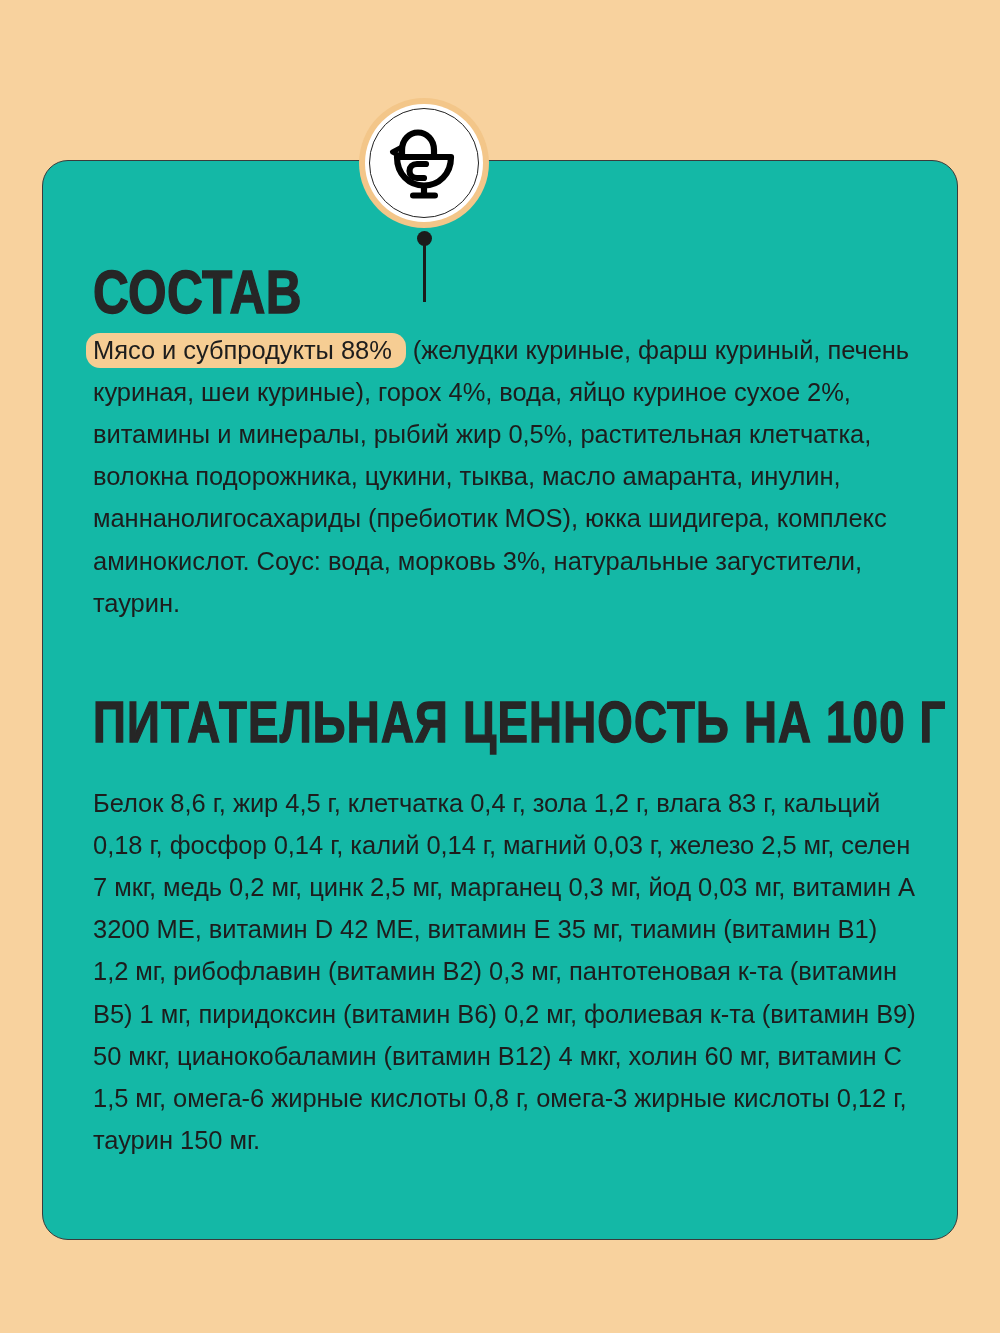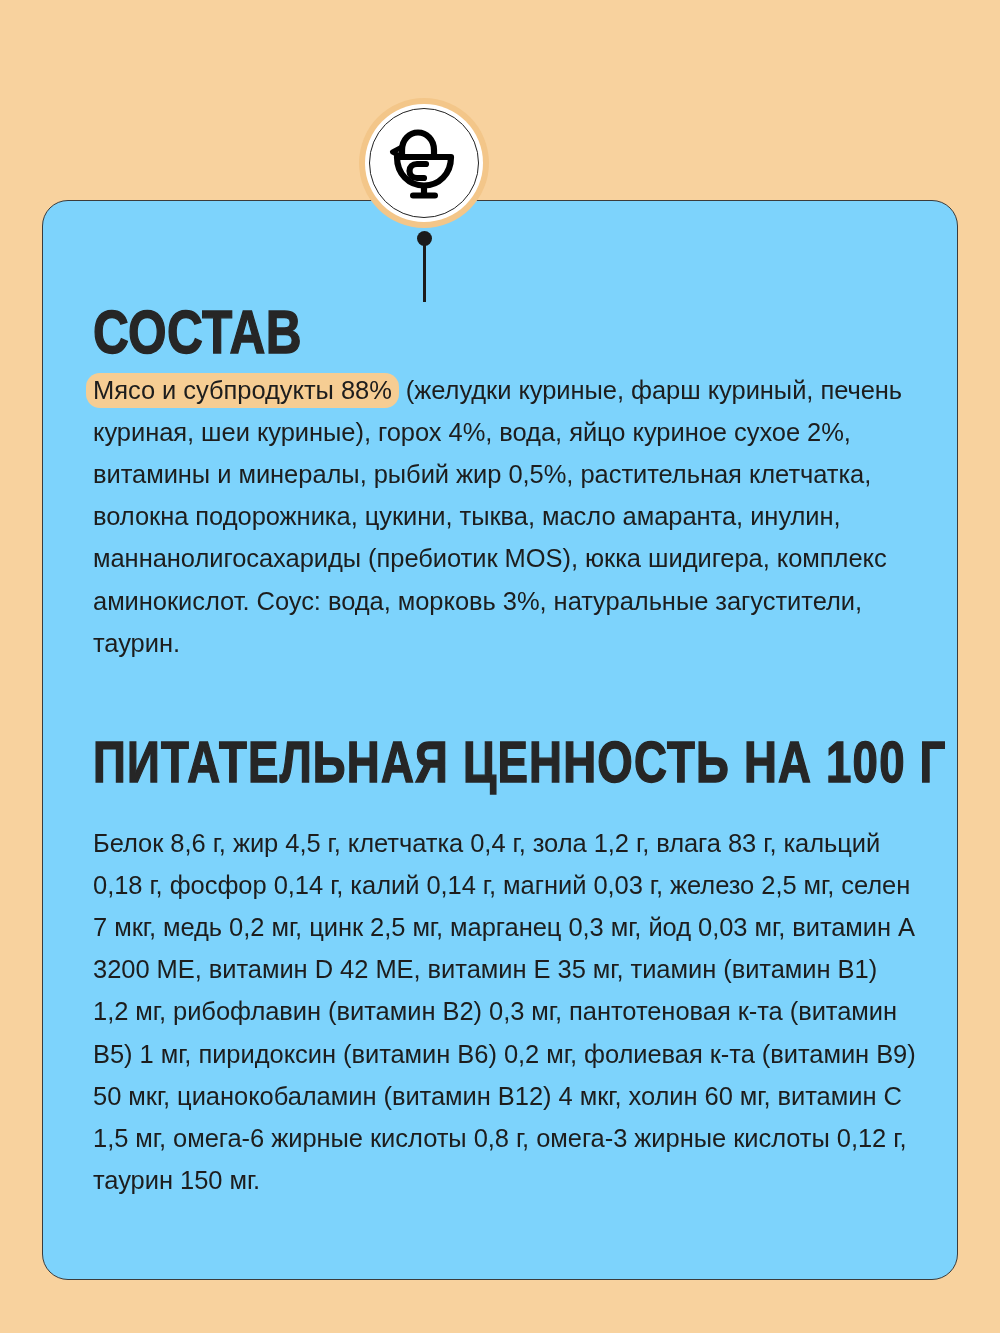--- a/index.html
+++ b/index.html
@@ -17,25 +17,24 @@
     -webkit-font-smoothing: antialiased;
   }
 
   
   .card {
     position: absolute;
     left: 42px;
     top: 160px;
     width: 916px;
     height: 1080px;
-    background: #7dd3fc;
+    background: #14b8a6;
     border: 1.6px solid #3b3b3b;
     border-radius: 26px;
     box-sizing: border-box;
-    margin-top: 40px;
   }
 
   
   .badge-wrap {
     position: absolute;
     left: 359px;
     top: 98px;
     width: 130px;
     height: 130px;
     z-index: 5;
@@ -135,21 +134,21 @@
     font-family: "Liberation Sans", sans-serif;
     font-weight: 400;
     letter-spacing: -0.05px;
   }
   .para-composition { top: 142px; }
   .para-nutrition  { top: 595px; }
 
   .hl {
     background: #f6cd93;
     border-radius: 14px;
-    padding: 3px 7px 4px 7px;
+    padding: 3px 14px 4px 7px;
     margin-left: -7px;
     box-decoration-break: clone;
     -webkit-box-decoration-break: clone;
   }
 </style>
 </head>
 <body>
 
 <div class="card">
 

